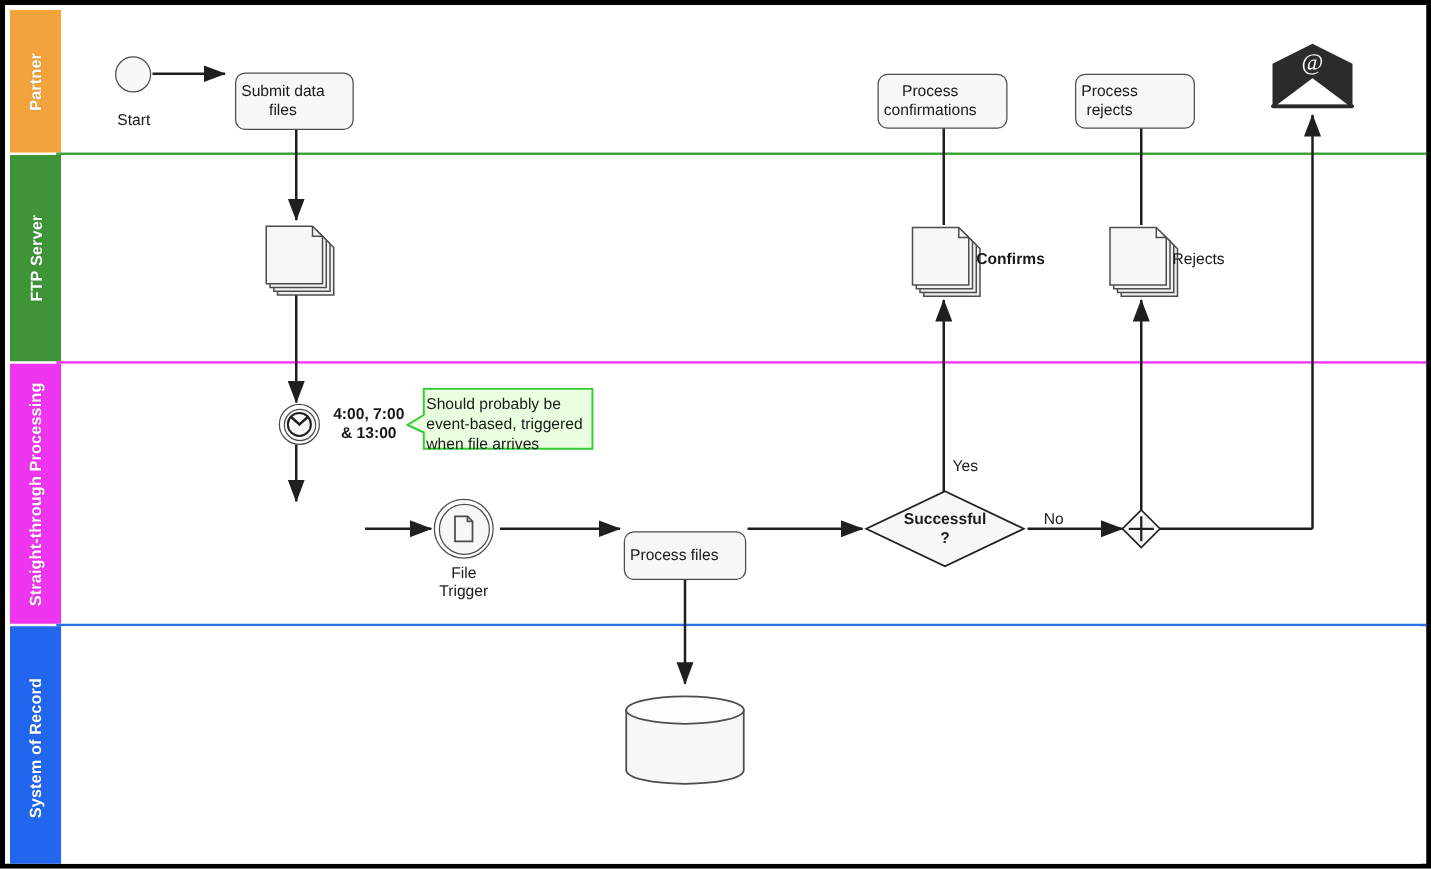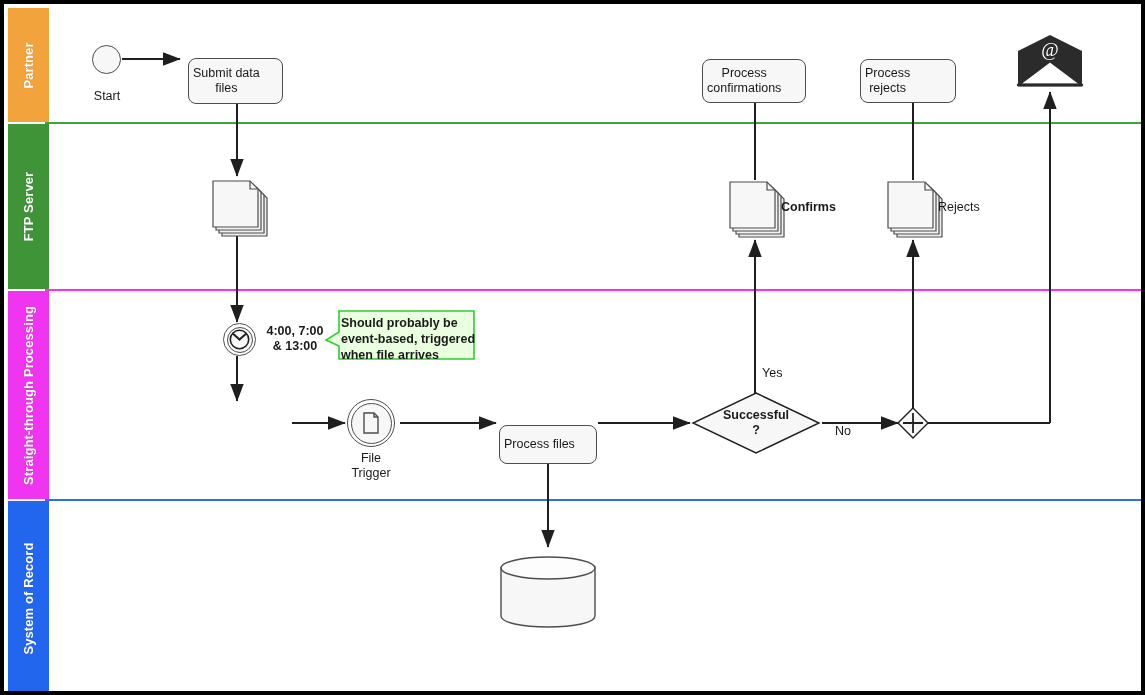--- a/index.html
+++ b/index.html
@@ -200,21 +200,21 @@
       <path d="M16.5,16.5 L22.8,11.0" stroke="#1f1f1f" stroke-width="2" stroke-linecap="round" fill="none"></path>
     </svg>
   </div>
   <div class="lbl center" style="left: 255px; top: 320px; width: 72px; white-space: pre; font-weight: bold;" style2="">4:00, 7:00
 &amp; 13:00</div>
 
   <div class="note" style="left:321px;top:306px;width:150px;height:50px;">
     <svg viewBox="0 0 150 50" preserveAspectRatio="none">
       <path d="M14,1 L149,1 L149,49 L14,49 L14,36 L1,30 L14,22 Z" fill="#e9ffe0" stroke="#33cc33" stroke-width="1.6"></path>
     </svg>
-    <div class="ntext" style="white-space: pre; font-weight: bold;">Should probably be
+    <div class="ntext" style="white-space: pre;">Should probably be
 event-based, triggered
 when file arrives</div>
   </div>
 
 
   <div class="interev" style="left:343px;top:395px;width:48px;height:48px;">
     <div class="ring"></div>
     <div class="ring2"></div>
     <svg viewBox="0 0 48 48">
       <path d="M17,14 L17,34 L31,34 L31,18 L27,14 Z" fill="#f7f7f7" stroke="#4d4d4d" stroke-width="1.4"></path>
@@ -232,21 +232,21 @@
     <svg viewBox="0 0 128 62" preserveAspectRatio="none">
       <path d="M64,1 L127,31 L64,61 L1,31 Z" fill="#f7f7f7" stroke="#1f1f1f" stroke-width="1.4"></path>
     </svg>
     <div class="gwtext">
       <span>Successful</span>
       <span>?</span>
     </div>
   </div>
 
   <div class="lbl" style="left:758px;top:362px;">Yes</div>
-  <div class="lbl" style="left:831px;top:420px;">No</div>
+  <div class="lbl" style="left:831px;top:404px;">No</div>
 
   <div class="gw" style="left:893px;top:403px;width:32px;height:32px;">
     <svg viewBox="0 0 32 32">
       <path d="M16,1 L31,16 L16,31 L1,16 Z" fill="#f7f7f7" stroke="#1f1f1f" stroke-width="1.4"></path>
       <path d="M16,6 L16,26 M6,16 L26,16" stroke="#1f1f1f" stroke-width="1.8" fill="none"></path>
     </svg>
   </div>
 
   <div class="docstack" style="left:723px;top:173px;width:60px;height:62px;">
     <svg viewBox="0 0 60 62" preserveAspectRatio="none">

